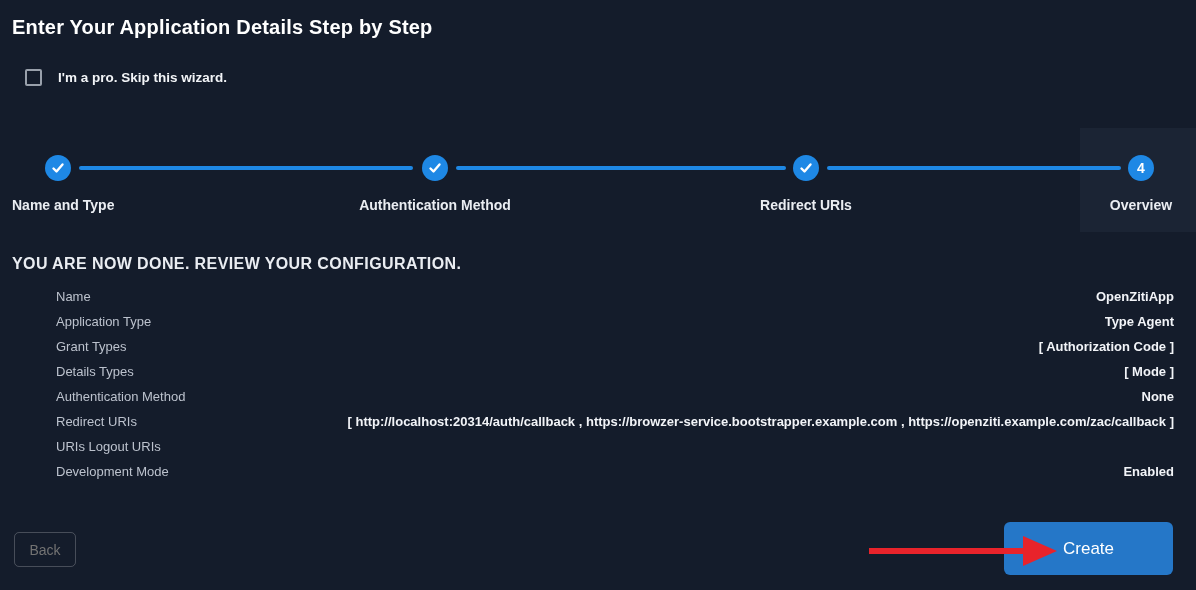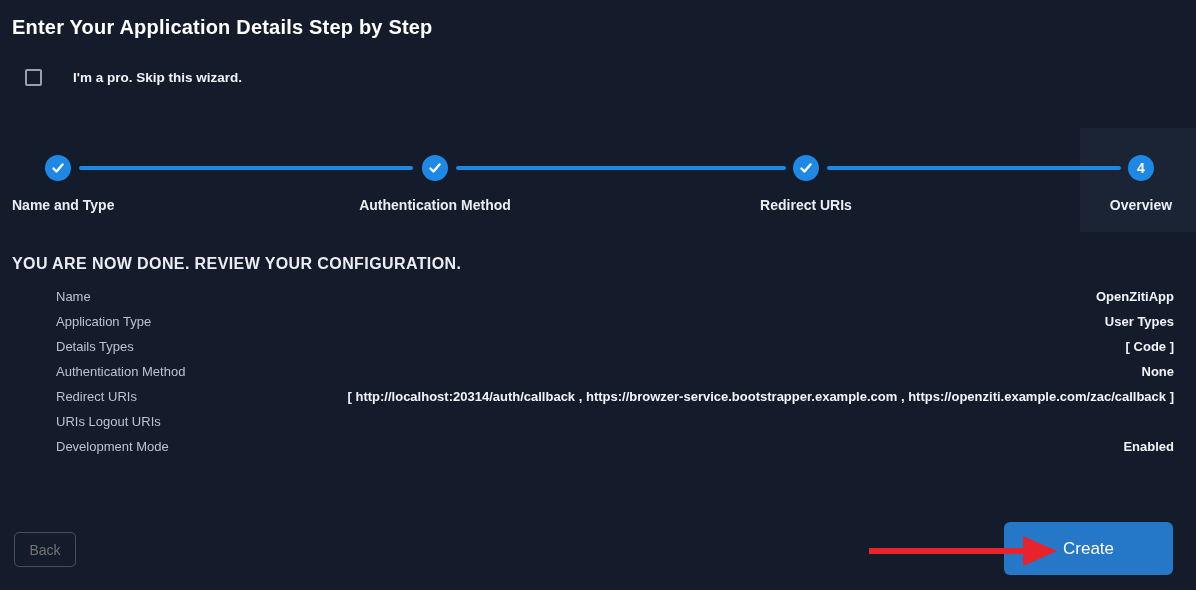--- a/index.html
+++ b/index.html
@@ -22,21 +22,21 @@
     font-weight: bold;
     color: #ffffff;
     letter-spacing: 0.2px;
   }
 
   .skip-row {
     position: absolute;
     left: 25px; top: 69px;
     display: flex;
     align-items: center;
-    gap: 31px;
+    gap: 16px;
   }
   .checkbox {
     width: 17px; height: 17px;
     border: 2px solid #99a0ab;
     border-radius: 2px;
     background: transparent;
     cursor: pointer;
   }
   .skip-label {
     font-size: 13.5px;
@@ -216,25 +216,29 @@
 
   <div class="review-heading">YOU ARE NOW DONE. REVIEW YOUR CONFIGURATION.</div>
 
   <div class="review-rows">
     <div class="review-row">
       <span class="review-label">Name</span>
       <span class="review-value">OpenZitiApp</span>
     </div>
     <div class="review-row">
       <span class="review-label">Application Type</span>
-      <span class="review-value">User Types</span>
+      <span class="review-value">Type Agent</span>
+    </div>
+    <div class="review-row">
+      <span class="review-label">Grant Types</span>
+      <span class="review-value">[ Authorization Code ]</span>
     </div>
     <div class="review-row">
       <span class="review-label">Details Types</span>
-      <span class="review-value">[ Code ]</span>
+      <span class="review-value">[ Mode ]</span>
     </div>
     <div class="review-row">
       <span class="review-label">Authentication Method</span>
       <span class="review-value">None</span>
     </div>
     <div class="review-row">
       <span class="review-label">Redirect URIs</span>
       <span class="review-value">[ http://localhost:20314/auth/callback , https://browzer-service.bootstrapper.example.com , https://openziti.example.com/zac/callback ]</span>
     </div>
     <div class="review-row">

